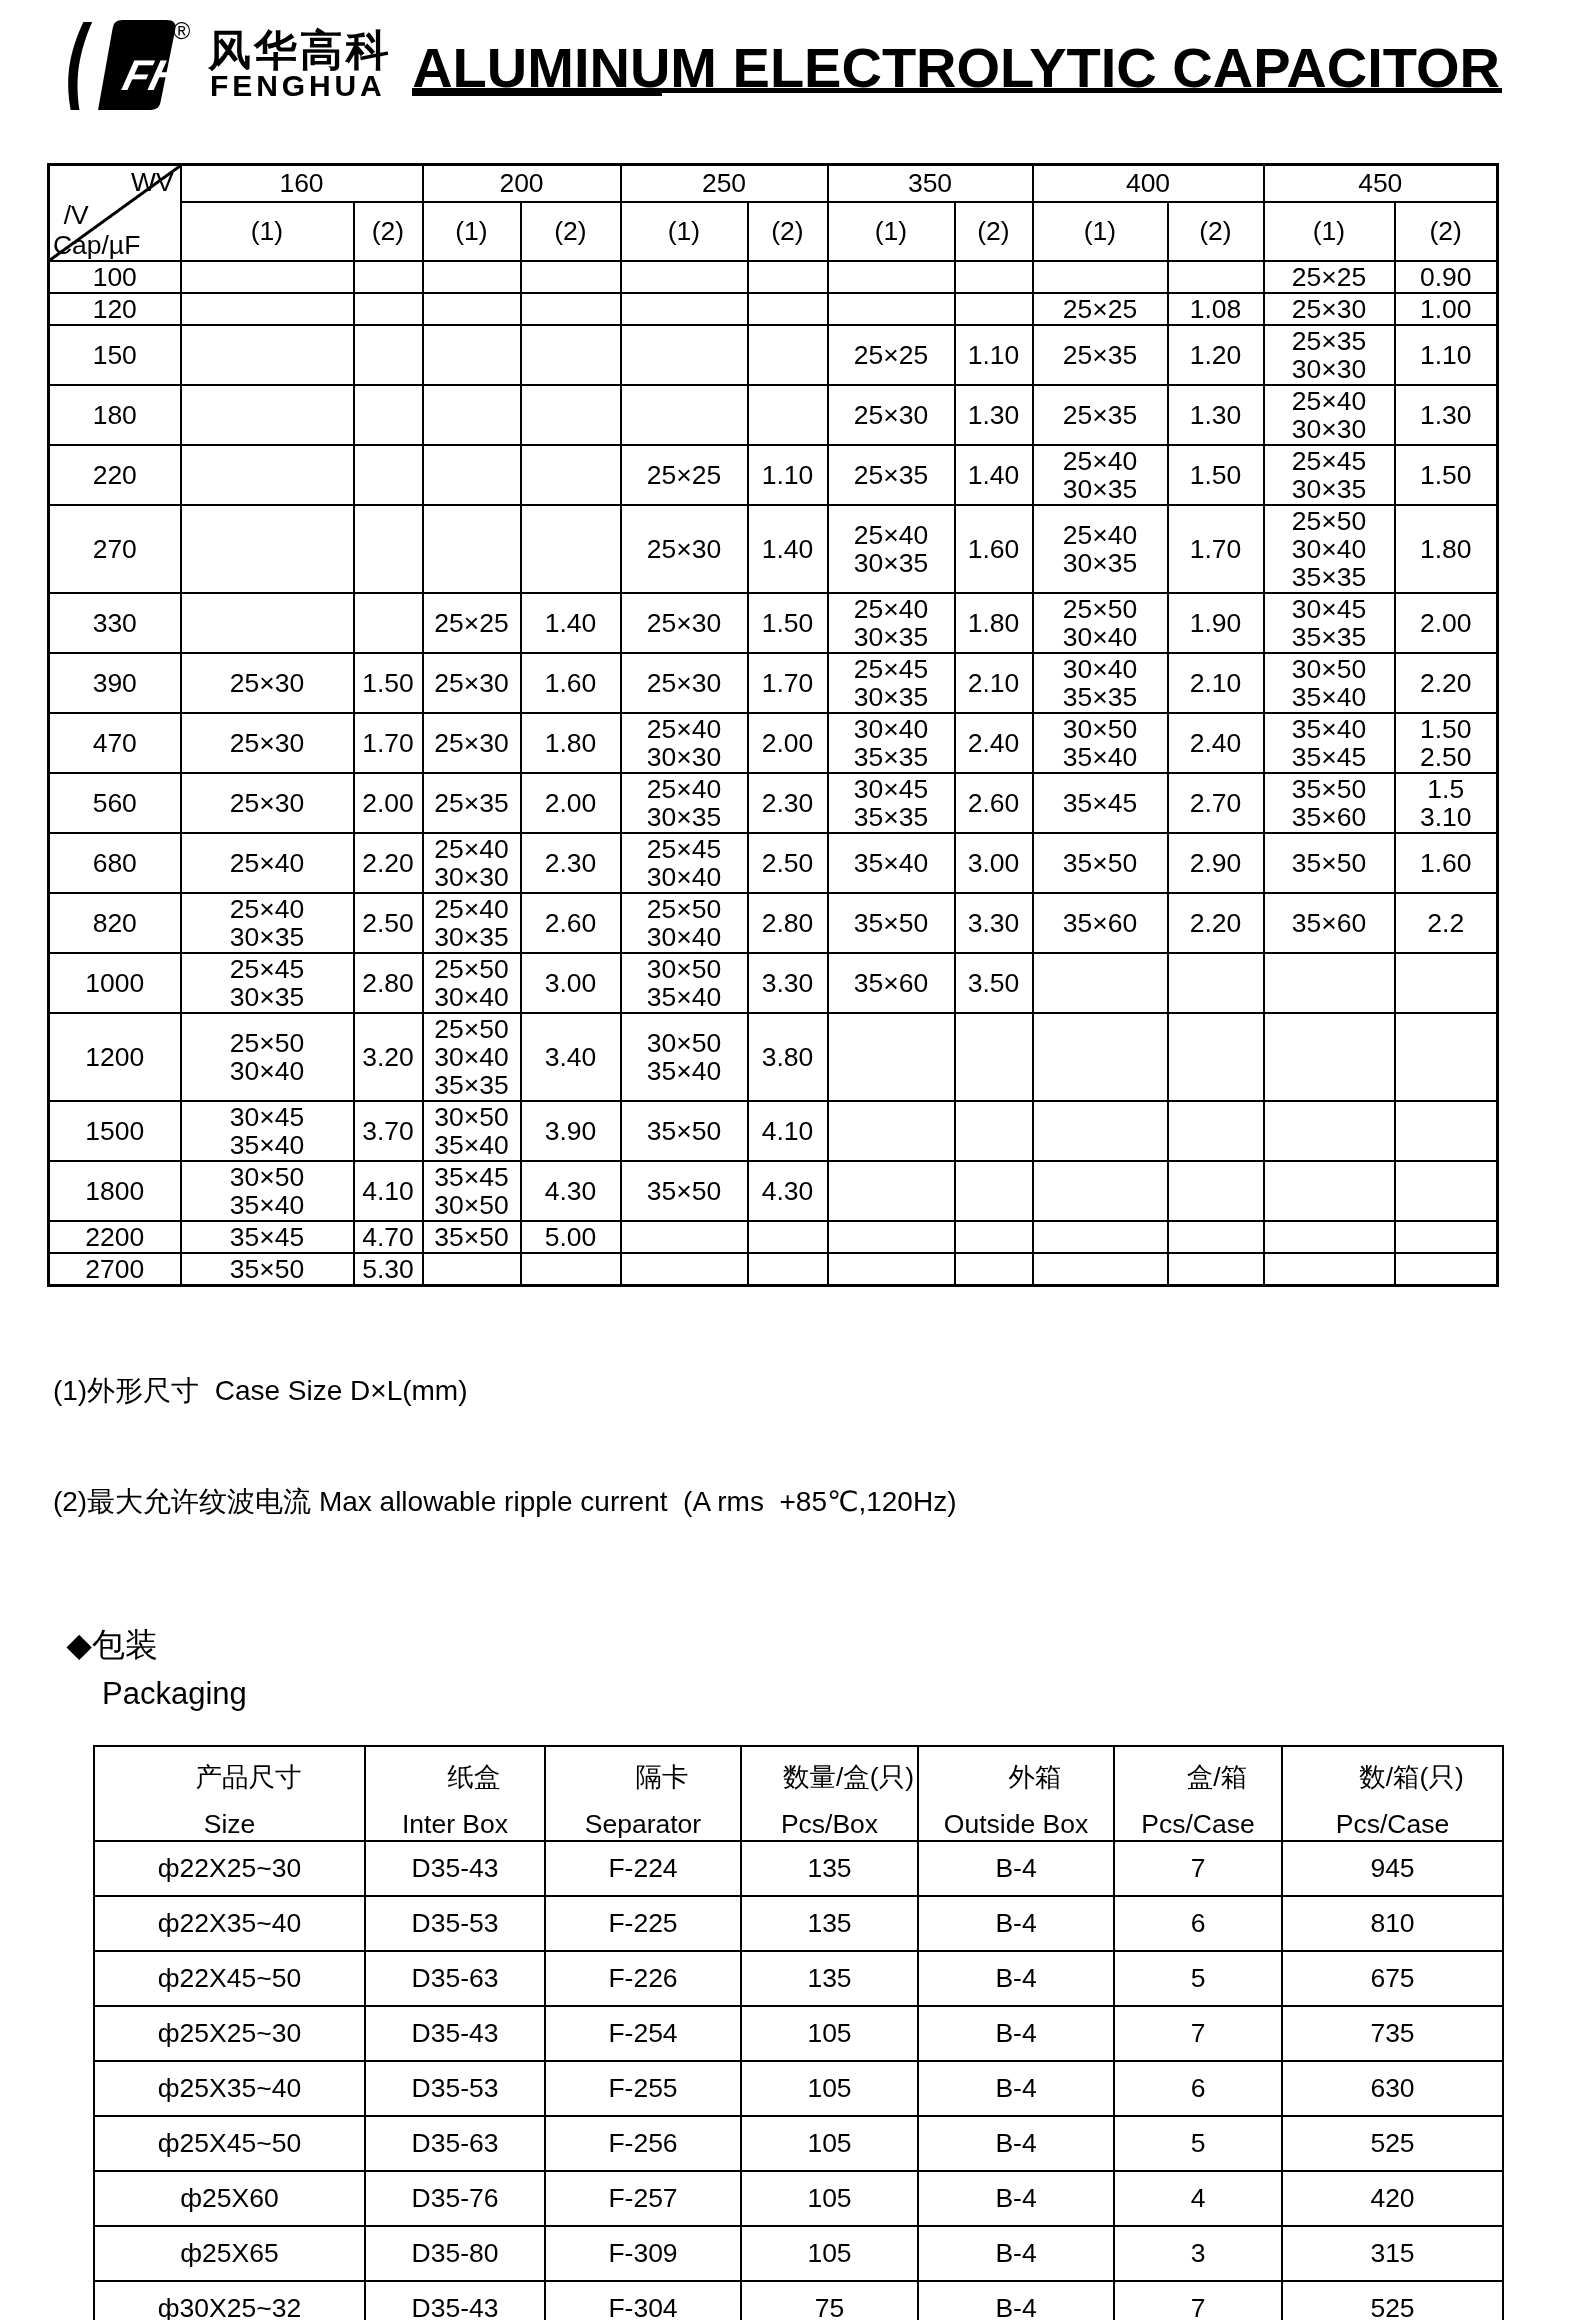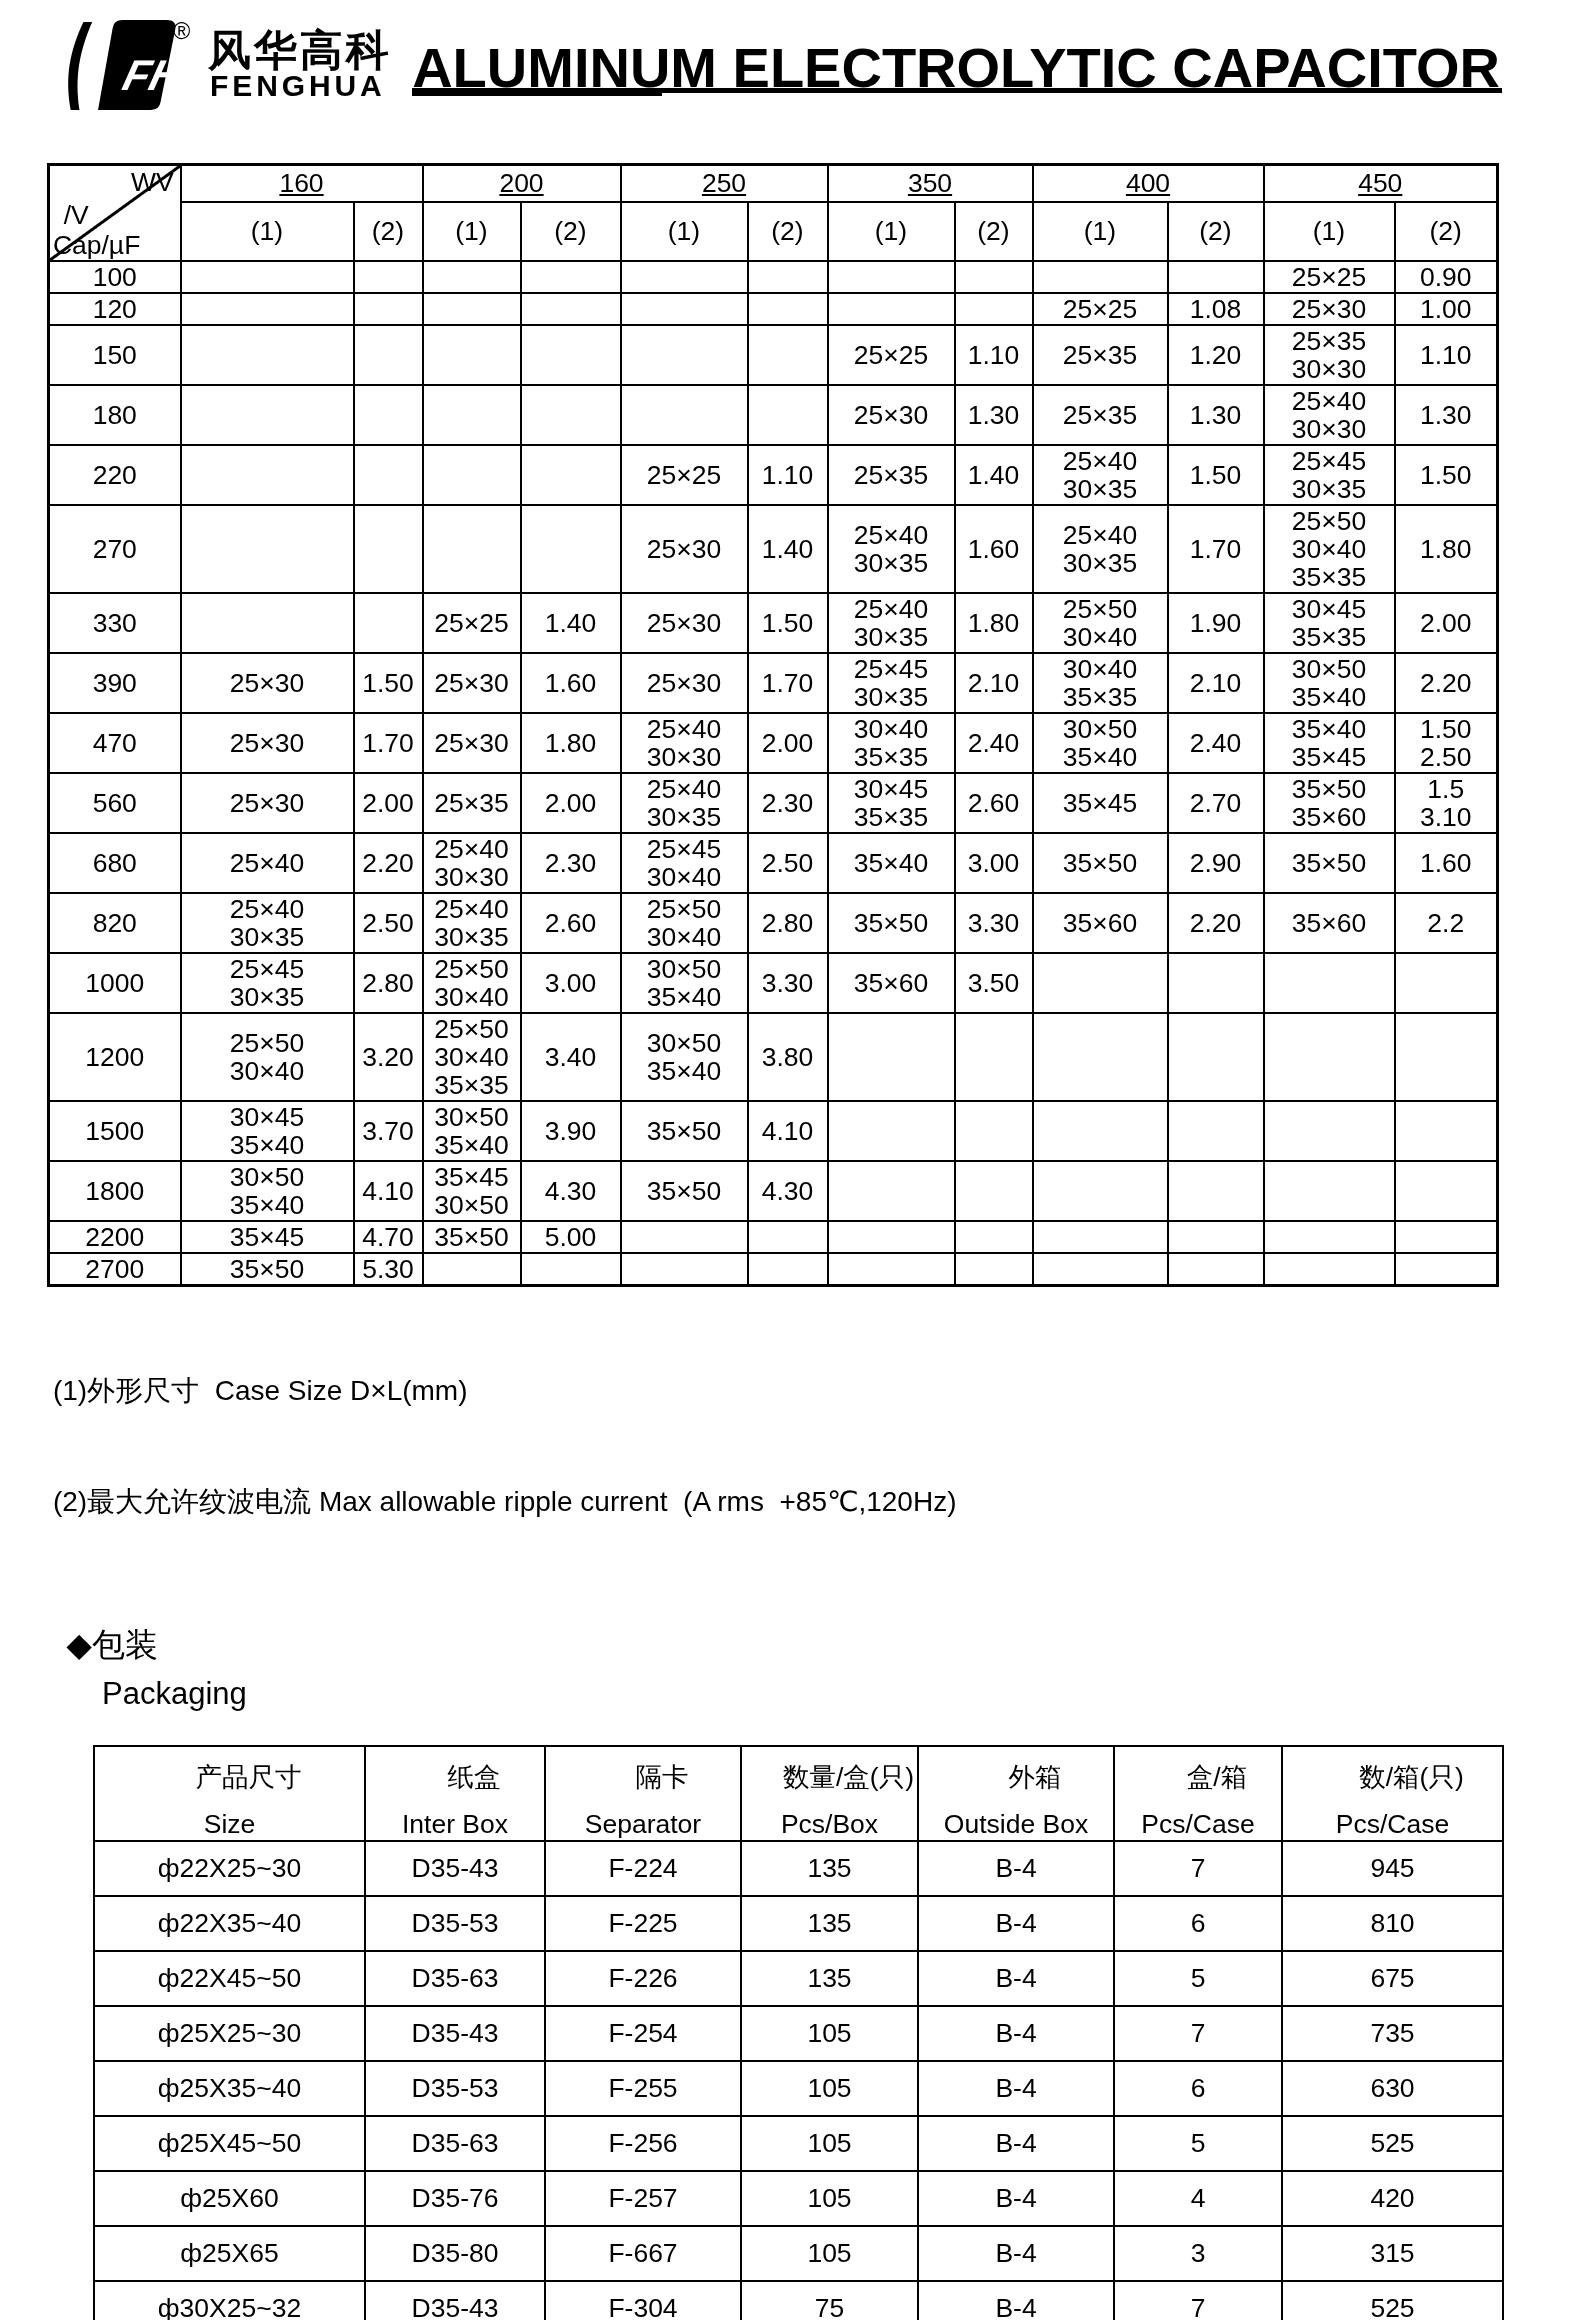--- a/index.html
+++ b/index.html
@@ -17,21 +17,21 @@
   .rule .r2{position:absolute;left:250px;top:0;width:840px;height:4.9px;background:#000;}
 
   
   .content{position:absolute;left:47px;top:163px;width:1455px;}
 
   
   #main-table{border-collapse:collapse;table-layout:fixed;width:1452px;border:3.9px solid #000;}
   #main-table th,#main-table td{border:2px solid #000;border-top-width:2.9px;font-size:26.5px;font-weight:normal;
       text-align:center;vertical-align:middle;white-space:pre-line;padding:1px 2px;line-height:28px;}
   #main-table .gstart{border-left-width:2.9px;}
-  #main-table tr.vrow{height:37px;text-decoration:underline;}
+  #main-table tr.vrow{height:37px;}
   #main-table tr.srow{height:59px;}
   #main-tbody tr{height:20px;}
   .corner{position:relative;padding:0 !important;}
   .corner .diag{position:absolute;left:0;top:0;right:0;bottom:0;
       background:linear-gradient(to bottom right,transparent calc(50% - 2px),#000 calc(50% - 1px),#000 calc(50% + 1px),transparent calc(50% + 2px));}
   .corner .wv{position:absolute;top:2px;right:5.9px;}
   .corner .v{position:absolute;left:13.7px;top:35px;}
   .corner .cap{position:absolute;left:2.9px;bottom:1px;}
   col.c0{width:132px}col.c1{width:173px}col.c2{width:69px}col.c3{width:98px}col.c4{width:100px}
   col.c5{width:127px}col.c6{width:80px}col.c7{width:127px}col.c8{width:78px}col.c9{width:135px}
@@ -540,21 +540,21 @@
             <td>D35-76</td>
             <td>F-257</td>
             <td>105</td>
             <td>B-4</td>
             <td>4</td>
             <td>420</td>
           </tr>
           <tr>
             <td>ф25X65</td>
             <td>D35-80</td>
-            <td>F-667</td>
+            <td>F-309</td>
             <td>105</td>
             <td>B-4</td>
             <td>3</td>
             <td>315</td>
           </tr>
           <tr>
             <td>ф30X25~32</td>
             <td>D35-43</td>
             <td>F-304</td>
             <td>75</td>

